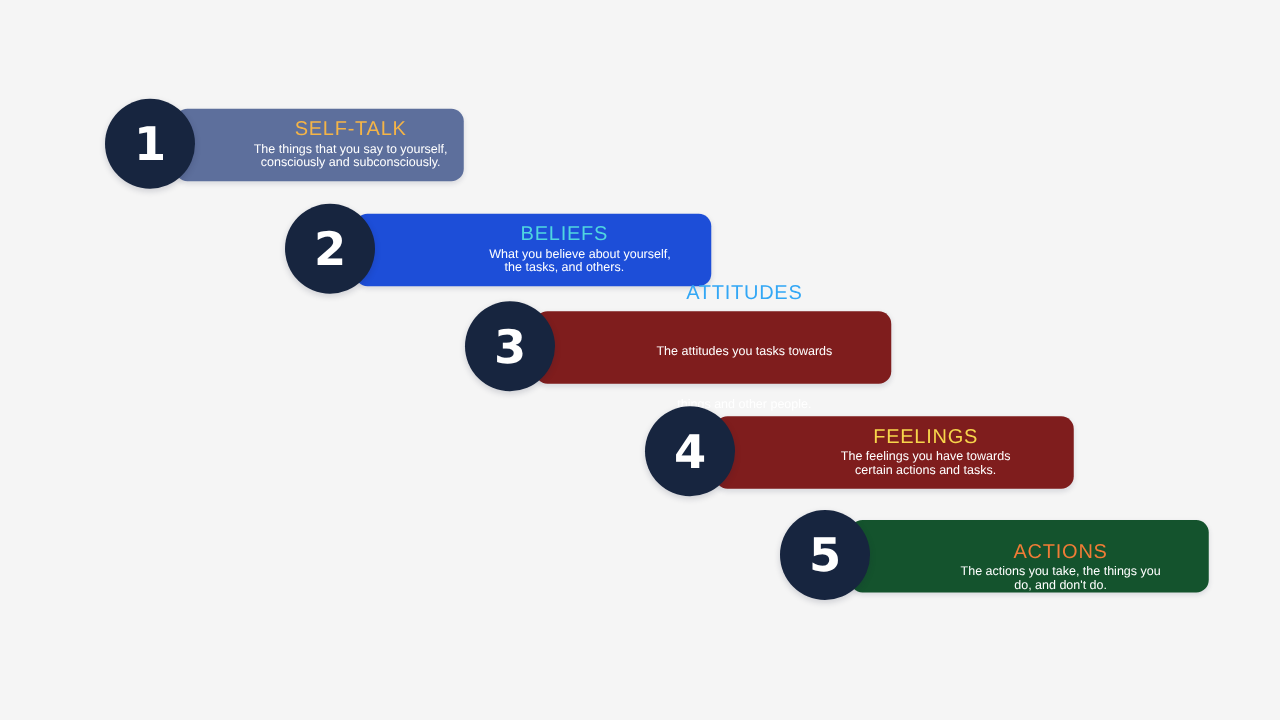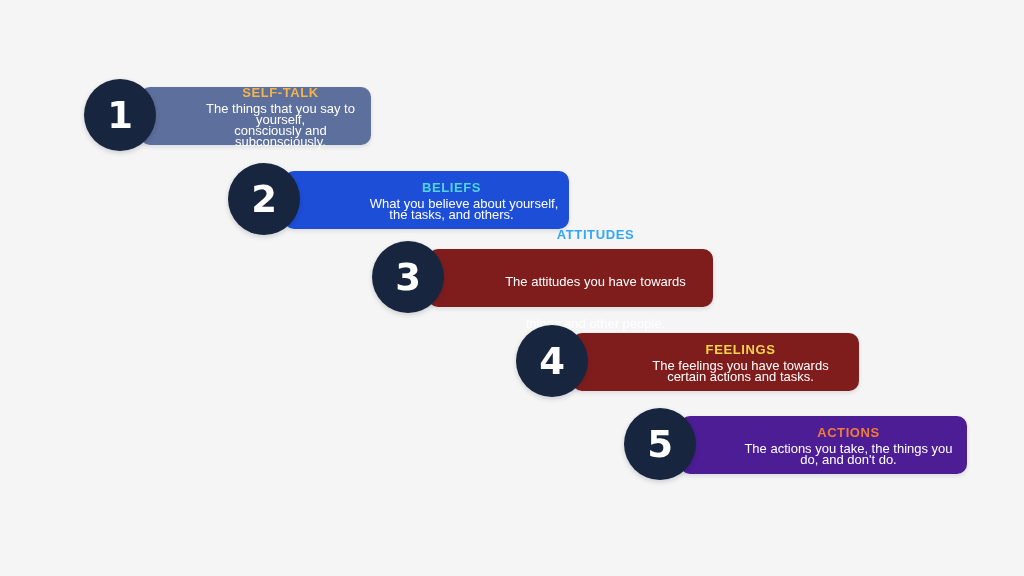--- a/index.html
+++ b/index.html
@@ -52,31 +52,31 @@
     padding-left: 56px;
     padding-right: 6px;
   }
 
   .step-4 .card { width: 287px; }
   .step-3 .card { width: 287px; }
   .step-2 .card { width: 285px; }
   .step-1 .card { width: 285px; }
 
   .card-title {
-    font-size: 13px;
-    font-weight: bold;
+    font-size: 16px;
+    font-weight: normal;
     letter-spacing: 0.6px;
     line-height: 15px;
     margin-bottom: 3px;
     text-align: center;
     white-space: nowrap;
   }
 
   .card-desc {
-    font-size: 13px;
+    font-size: 10px;
     line-height: 11px;
     color: #ffffff;
     text-align: center;
     font-weight: 500;
   }
 
   .badge {
     position: absolute;
     left: 0;
     top: 0;
@@ -121,41 +121,41 @@
       <div class="card-desc" style="color: rgb(255, 255, 255);">the tasks, and others.</div>
     </div>
     <div class="badge" style="background: rgb(23, 37, 63);">
       <span class="badge-num">2</span>
     </div>
   </div>
 
   <div class="step step-2">
     <div class="card" style="background: #7f1d1d; gap: 31px;">
       <div class="card-title" style="color: rgb(51, 167, 245);">ATTITUDES</div>
-      <div class="card-desc" style="color: rgb(255, 255, 255);">The attitudes you have towards</div>
+      <div class="card-desc" style="color: rgb(255, 255, 255);">The attitudes you tasks towards</div>
       <div class="card-desc" style="color: rgb(255, 255, 255);">things and other people.</div>
     </div>
     <div class="badge" style="background: rgb(23, 37, 63);">
       <span class="badge-num">3</span>
     </div>
   </div>
 
   <div class="step step-3">
     <div class="card" style="background: #7f1d1d;">
       <div class="card-title" style="color: rgb(247, 213, 75);">FEELINGS</div>
       <div class="card-desc" style="color: rgb(255, 255, 255);">The feelings you have towards</div>
       <div class="card-desc" style="color: rgb(255, 255, 255);">certain actions and tasks.</div>
     </div>
     <div class="badge" style="background: rgb(23, 37, 63);">
       <span class="badge-num">4</span>
     </div>
   </div>
 
   <div class="step step-4">
-    <div class="card" style="background: #4c1d95;">
+    <div class="card" style="background: #14532d; justify-content: flex-end;">
       <div class="card-title" style="color: rgb(240, 124, 54);">ACTIONS</div>
       <div class="card-desc" style="color: rgb(255, 255, 255);">The actions you take, the things you</div>
       <div class="card-desc" style="color: rgb(255, 255, 255);">do, and don't do.</div>
     </div>
     <div class="badge" style="background: rgb(23, 37, 63);">
       <span class="badge-num">5</span>
     </div>
   </div>
 
 </div>

